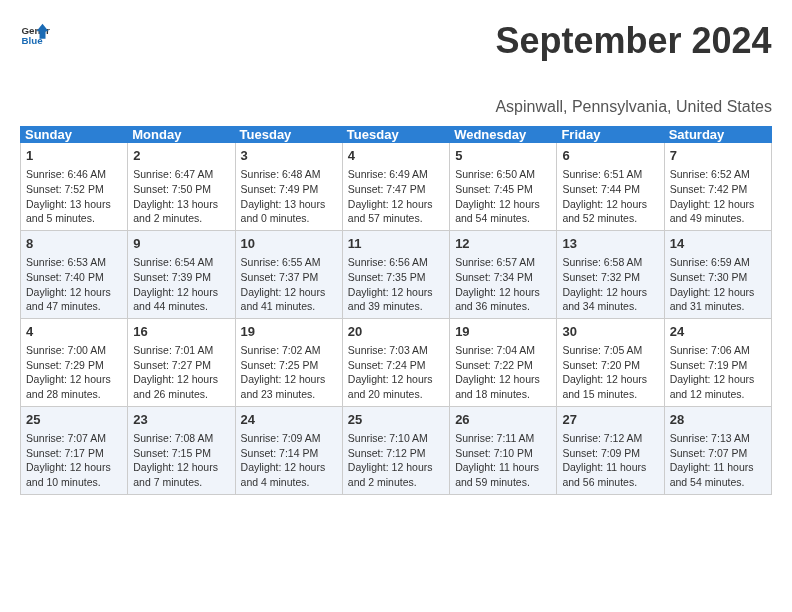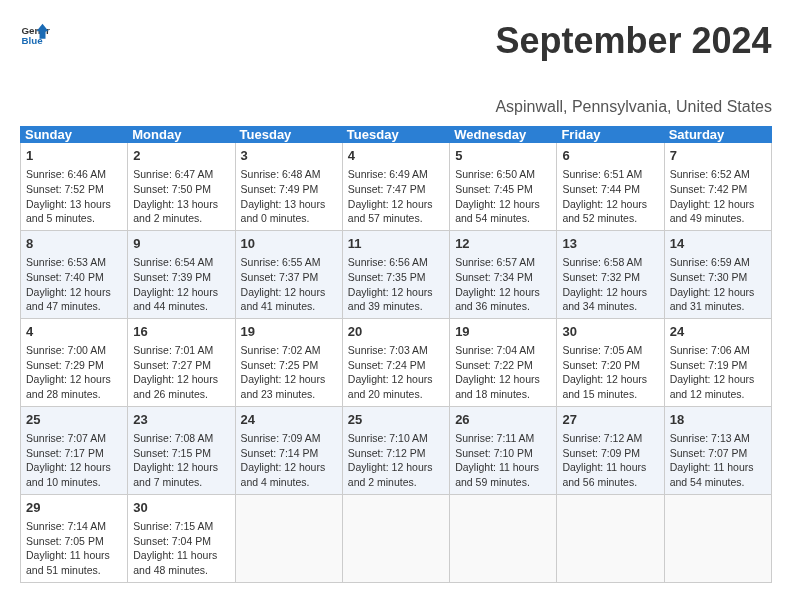--- a/index.html
+++ b/index.html
@@ -132,25 +132,16 @@
         <td><span class="day-num">30</span>Sunrise: 7:05 AM<br>Sunset: 7:20 PM<br>Daylight: 12 hours and 15 minutes.</td>
         <td><span class="day-num">24</span>Sunrise: 7:06 AM<br>Sunset: 7:19 PM<br>Daylight: 12 hours and 12 minutes.</td>
       </tr>
       <tr>
         <td class="row-stripe"><span class="day-num">25</span>Sunrise: 7:07 AM<br>Sunset: 7:17 PM<br>Daylight: 12 hours and 10 minutes.</td>
         <td class="row-stripe"><span class="day-num">23</span>Sunrise: 7:08 AM<br>Sunset: 7:15 PM<br>Daylight: 12 hours and 7 minutes.</td>
         <td class="row-stripe"><span class="day-num">24</span>Sunrise: 7:09 AM<br>Sunset: 7:14 PM<br>Daylight: 12 hours and 4 minutes.</td>
         <td class="row-stripe"><span class="day-num">25</span>Sunrise: 7:10 AM<br>Sunset: 7:12 PM<br>Daylight: 12 hours and 2 minutes.</td>
         <td class="row-stripe"><span class="day-num">26</span>Sunrise: 7:11 AM<br>Sunset: 7:10 PM<br>Daylight: 11 hours and 59 minutes.</td>
         <td class="row-stripe"><span class="day-num">27</span>Sunrise: 7:12 AM<br>Sunset: 7:09 PM<br>Daylight: 11 hours and 56 minutes.</td>
-        <td class="row-stripe"><span class="day-num">18</span>Sunrise: 7:13 AM<br>Sunset: 7:07 PM<br>Daylight: 11 hours and 54 minutes.</td>
-      </tr>
-      <tr>
-        <td><span class="day-num">29</span>Sunrise: 7:14 AM<br>Sunset: 7:05 PM<br>Daylight: 11 hours and 51 minutes.</td>
-        <td><span class="day-num">30</span>Sunrise: 7:15 AM<br>Sunset: 7:04 PM<br>Daylight: 11 hours and 48 minutes.</td>
-        <td class="empty"></td>
-        <td class="empty"></td>
-        <td class="empty"></td>
-        <td class="empty"></td>
-        <td class="empty"></td>
+        <td class="row-stripe"><span class="day-num">28</span>Sunrise: 7:13 AM<br>Sunset: 7:07 PM<br>Daylight: 11 hours and 54 minutes.</td>
       </tr>
     </tbody>
 </table>
 
 </body></html>

